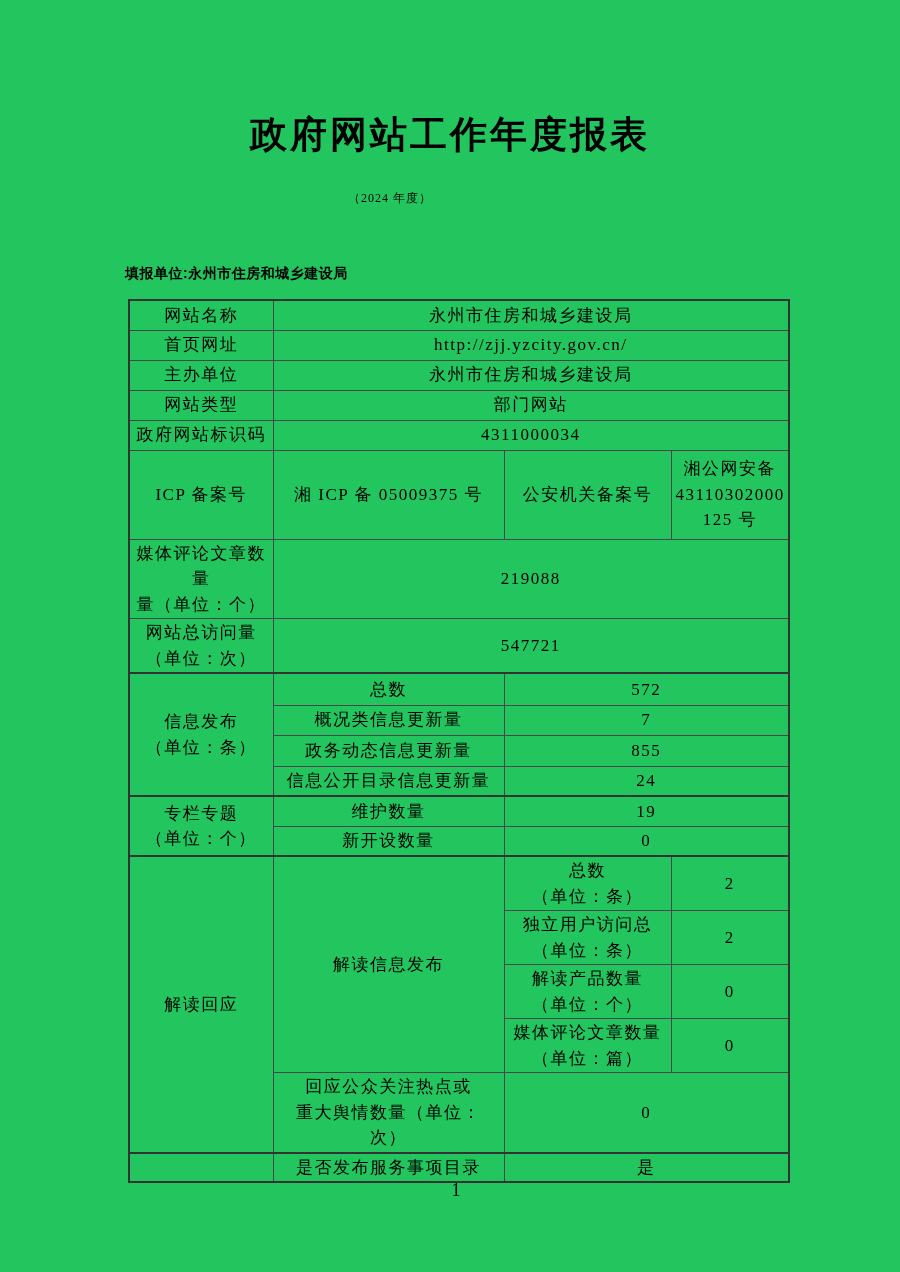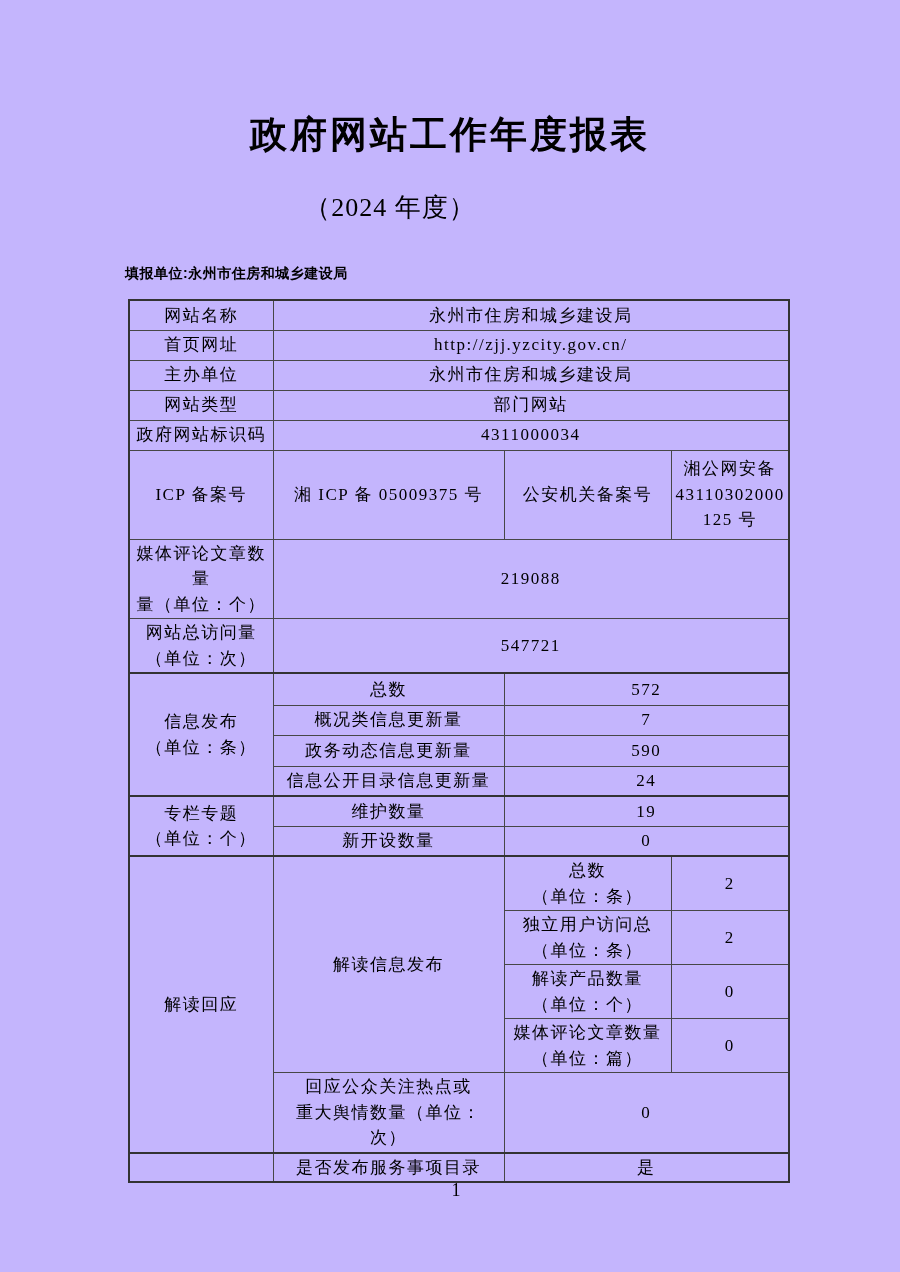--- a/index.html
+++ b/index.html
@@ -1,20 +1,20 @@
 <!DOCTYPE html>
 <html><head>
 <meta charset="utf-8">
 <style>
   html, body { margin: 0; padding: 0; background: #ffffff; }
   .page {
     position: relative;
     width: 900px;
     height: 1272px;
-    background: #c4b5fd;
+    background: #22c55e;
     color: #000000;
     font-family: "Liberation Serif", serif;
     overflow: hidden;
   }
   .doc-title {
     position: absolute;
     top: 110px;
     left: 0;
     width: 900px;
     margin: 0;
@@ -23,21 +23,21 @@
     font-weight: bold;
     font-size: 37px;
     letter-spacing: 3px;
   }
   .doc-subtitle {
     position: absolute;
     top: 190px;
     left: 0;
     width: 780px;
     text-align: center;
-    font-size: 26px;
+    font-size: 12px;
     letter-spacing: 1px;
   }
   .reporting-unit {
     position: absolute;
     top: 265px;
     left: 125px;
     font-family: "Liberation Sans", sans-serif;
     font-weight: bold;
     font-size: 14px;
     letter-spacing: 0.5px;
@@ -142,21 +142,21 @@
 （单位：条）</td>
         <td>总数</td>
         <td colspan="2">572</td>
       </tr>
       <tr class="h30">
         <td>概况类信息更新量</td>
         <td colspan="2">7</td>
       </tr>
       <tr class="h31">
         <td>政务动态信息更新量</td>
-        <td colspan="2">590</td>
+        <td colspan="2">855</td>
       </tr>
       <tr class="h30">
         <td>信息公开目录信息更新量</td>
         <td colspan="2">24</td>
       </tr>
 
       <tr class="h30 thick-top">
         <td rowspan="2">专栏专题
 （单位：个）</td>
         <td>维护数量</td>

